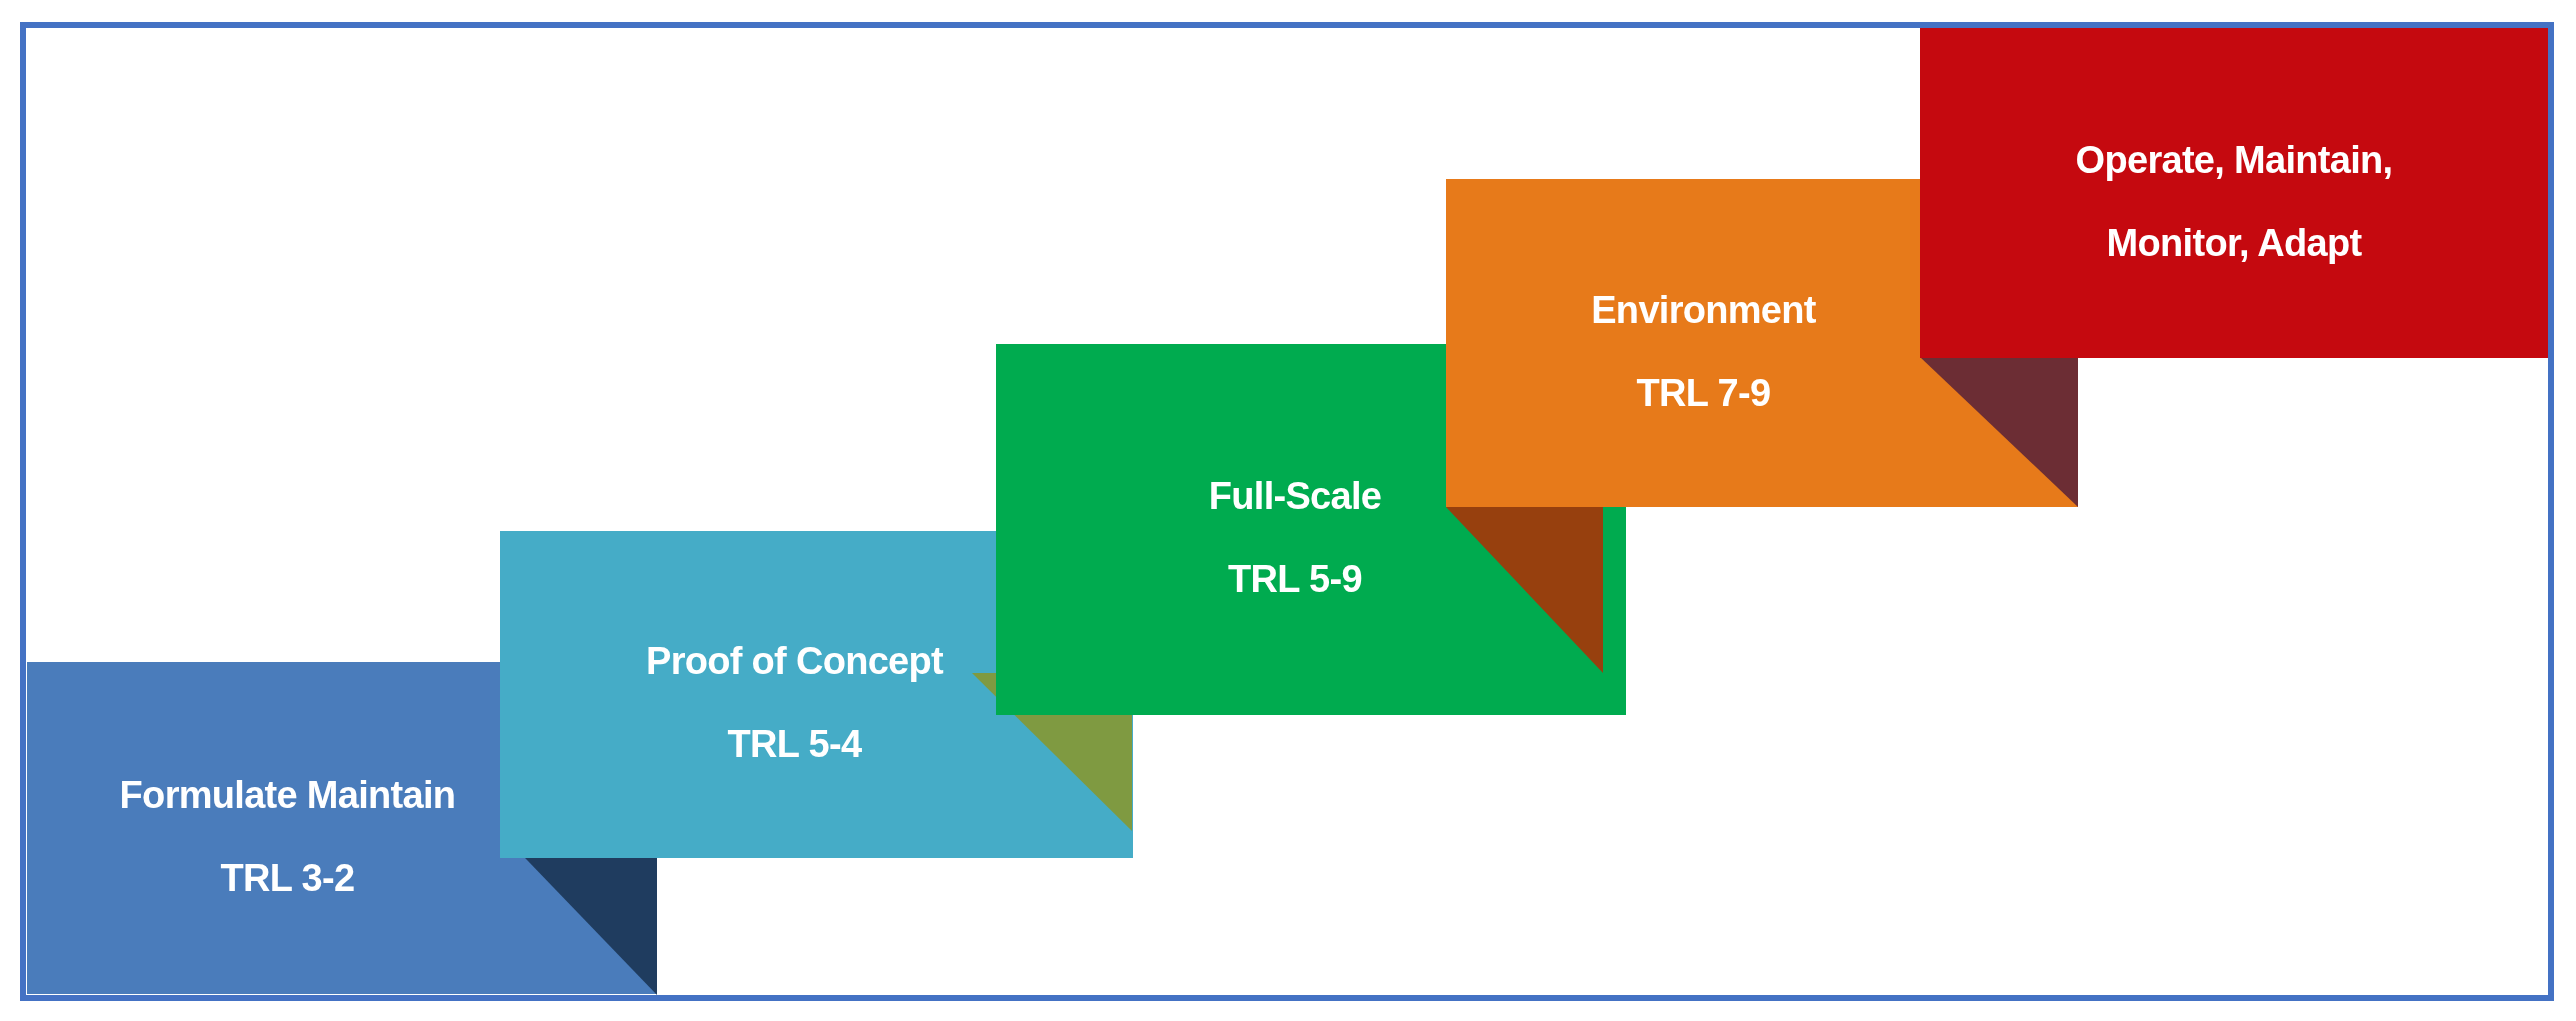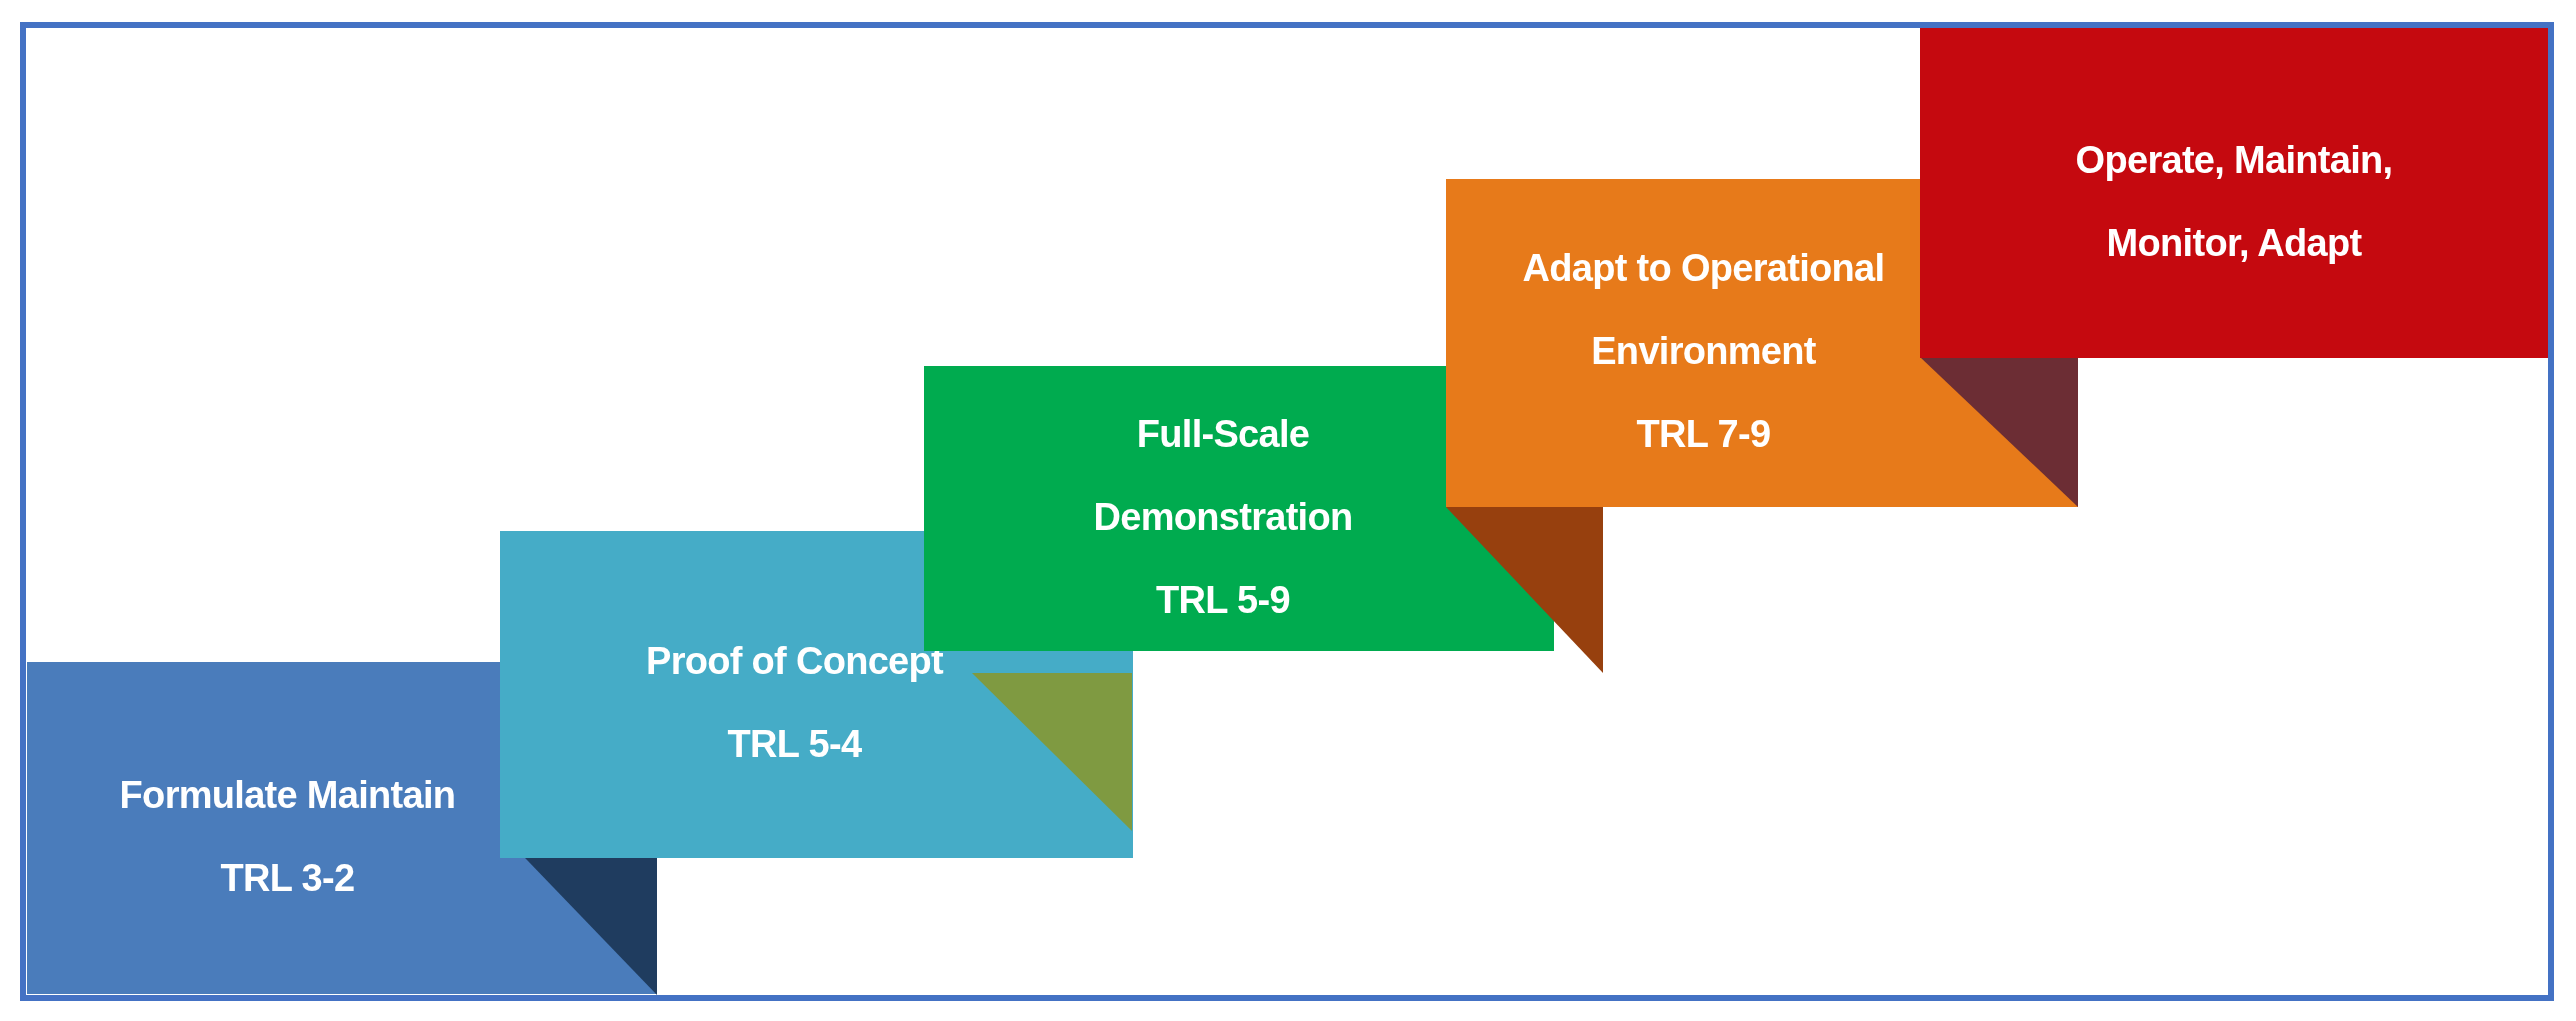--- a/index.html
+++ b/index.html
@@ -43,21 +43,21 @@
     white-space: nowrap;
     text-align: center;
   }
   .fold {
     position: absolute;
     clip-path: polygon(0 0, 100% 0, 100% 100%);
   }
   
   .box1 { left: 27px;   top: 662px; width: 630px; height: 332px; padding-right: 109px; }
   .box2 { left: 500px;  top: 531px; width: 633px; height: 327px; padding-right: 44px;  }
-  .box3 { left: 924px; top: 344px; width: 630px; height: 285px; padding-right: 32px; margin-top: 22px;  }
+  .box3 { left: 996px; top: 344px; width: 630px; height: 371px; padding-right: 32px;  }
   .box4 { left: 1446px; top: 179px; width: 632px; height: 328px; padding-right: 117px; }
   .box5 { left: 1920px; top: 28px;  width: 628px; height: 330px; }
   .fold1 { left: 500px;  top: 832px; width: 157px; height: 163px; }
   .fold2 { left: 972px; top: 673px;  width: 160px; height: 158px; }
   .fold3 { left: 1446px; top: 507px;  width: 157px; height: 166px; }
   .fold4 { left: 1920px; top: 357px;  width: 158px; height: 150px; }
 </style>
 </head>
 <body>
 
@@ -72,27 +72,25 @@
   <div class="fold fold1" style="background: rgb(31, 60, 95);"></div>
 
   <div class="box box2" style="background: rgb(69, 172, 199);">
     <div class="line">Proof of Concept</div>
     <div class="line">TRL 5-4</div>
   </div>
   <div class="fold fold2" style="background: rgb(127, 154, 65);"></div>
 
   <div class="box box3" style="background: rgb(0, 171, 79);">
     <div class="line">Full-Scale</div>
-    <div class="line">Demonstration</div>
     <div class="line">TRL 5-9</div>
   </div>
   <div class="fold fold3" style="background: rgb(151, 64, 14);"></div>
 
   <div class="box box4" style="background: rgb(231, 122, 26);">
-    <div class="line">Adapt to Operational</div>
     <div class="line">Environment</div>
     <div class="line">TRL 7-9</div>
   </div>
   <div class="fold fold4" style="background: rgb(108, 45, 52);"></div>
 
   <div class="box box5" style="background: rgb(197, 9, 15);">
     <div class="line">Operate, Maintain,</div>
     <div class="line">Monitor, Adapt</div>
   </div>
 

